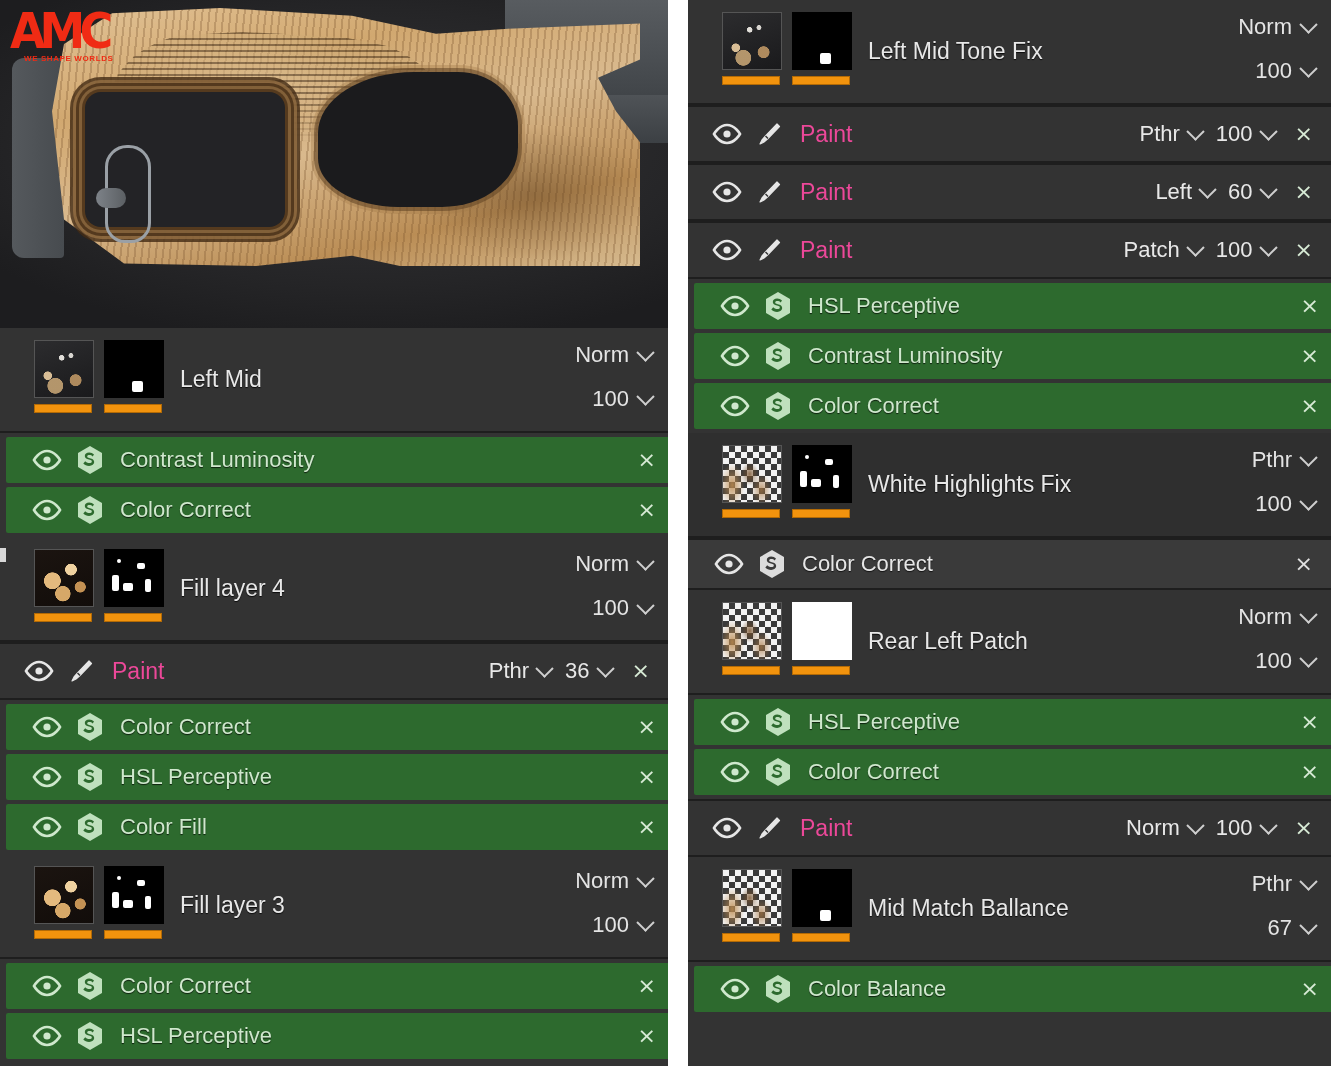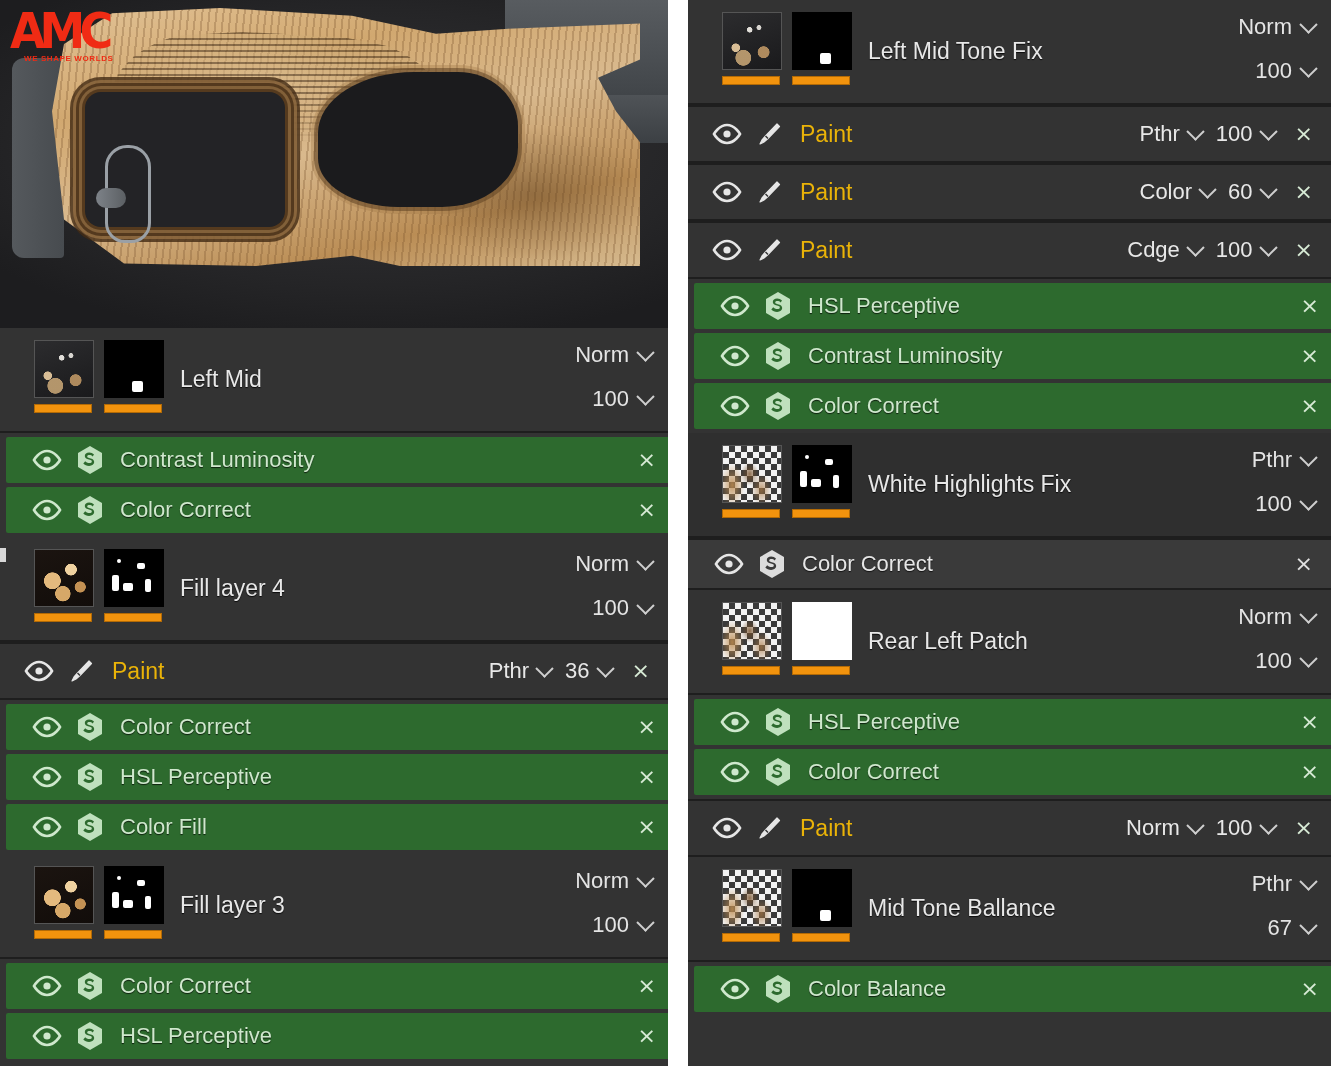--- a/index.html
+++ b/index.html
@@ -278,21 +278,21 @@
   
   .row-paint {
     display:flex; align-items:center;
     height: 58px;
     padding: 0 14px 0 24px;
     background: #333333;
     border-top: 2px solid #1e1e1e;
     border-bottom: 2px solid #1e1e1e;
   }
   .row-paint .p-label {
-    color: #eab308; font-size: 23px; margin-left: 18px; white-space:nowrap;
+    color: #ec4899; font-size: 23px; margin-left: 18px; white-space:nowrap;
   }
   .row-paint .spacer { flex:1 1 auto; }
   .p-blend, .p-op {
     display:flex; align-items:center; gap: 9px;
     color:#e8e8e8; font-size: 22px; white-space:nowrap;
   }
   .p-blend { margin-right: 14px; }
   .p-op { margin-right: 16px; }
 
   
@@ -609,42 +609,42 @@
       <path d="M15 2C7 2 2 11 2 11s5 9 13 9 13-9 13-9-5-9-13-9z" fill="none" stroke="#e6e6e6" stroke-width="2.6"></path>
       <circle cx="15" cy="11" r="3.6" fill="#e6e6e6"></circle>
           </svg>
     <svg class="icon-brush" viewBox="0 0 26 26">
       <path d="M21 3 L9.5 15 L6 19 L4 23 L8 21 L12 17.5 L23.5 5.5 Z" fill="#e6e6e6" stroke="#e6e6e6" stroke-width="1.2" stroke-linejoin="round"></path>
       <path d="M9.5 15 L12 17.5" stroke="#333" stroke-width="1.4"></path>
           </svg>
     <span class="p-label">Paint</span>
     <span class="spacer"></span>
     <span class="p-blend">
-      <span>Color</span>
+      <span>Left</span>
             <span class="chev"></span>
     </span>
     <span class="p-op">
       <span>60</span>
             <span class="chev"></span>
     </span>
     <span class="xbtn">×</span>
   </div>
         <div class="row row-paint">
     <svg class="icon-eye" viewBox="0 0 30 22">
       <path d="M15 2C7 2 2 11 2 11s5 9 13 9 13-9 13-9-5-9-13-9z" fill="none" stroke="#e6e6e6" stroke-width="2.6"></path>
       <circle cx="15" cy="11" r="3.6" fill="#e6e6e6"></circle>
           </svg>
     <svg class="icon-brush" viewBox="0 0 26 26">
       <path d="M21 3 L9.5 15 L6 19 L4 23 L8 21 L12 17.5 L23.5 5.5 Z" fill="#e6e6e6" stroke="#e6e6e6" stroke-width="1.2" stroke-linejoin="round"></path>
       <path d="M9.5 15 L12 17.5" stroke="#333" stroke-width="1.4"></path>
           </svg>
     <span class="p-label">Paint</span>
     <span class="spacer"></span>
     <span class="p-blend">
-      <span>Cdge</span>
+      <span>Patch</span>
             <span class="chev"></span>
     </span>
     <span class="p-op">
       <span>100</span>
             <span class="chev"></span>
     </span>
     <span class="xbtn">×</span>
   </div>
         <div class="row row-fx ">
     <svg class="icon-eye" viewBox="0 0 30 22">
@@ -821,21 +821,21 @@
       </div>
       <div class="thumb-wrap">
         <div class="thumb no-border">
                 <div class="tn-mask">
       <div class="blob" style="left:28px;top:41px;width:11px;height:11px;"></div>
                 </div>
               </div>
         <div class="thumb-bar"></div>
       </div>
     </div>
-    <div class="fill-name">Mid Tone Ballance</div>
+    <div class="fill-name">Mid Match Ballance</div>
     <div class="fill-right">
       <div class="blend-ctl">
         <span>Pthr</span>
               <span class="chev"></span>
       </div>
       <div class="opacity-ctl">
         <span>67</span>
               <span class="chev"></span>
       </div>
     </div>

